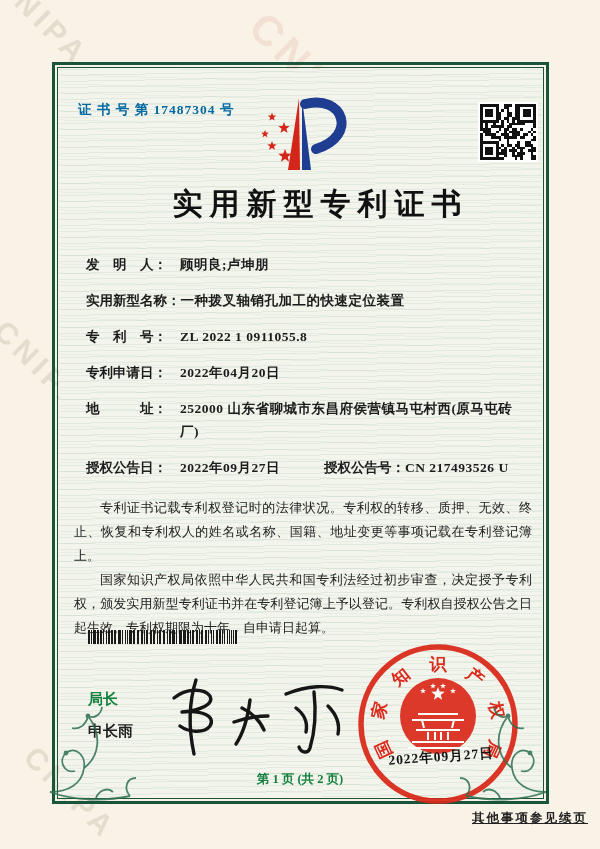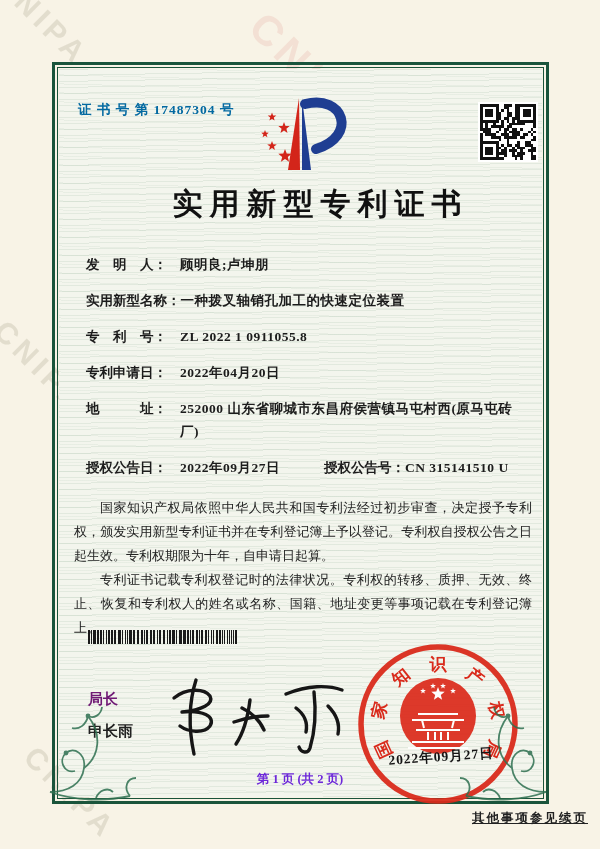--- a/index.html
+++ b/index.html
@@ -26,28 +26,28 @@
   .frow{margin-bottom:13px;line-height:23px;white-space:nowrap;}
   .flabel{display:inline-block;min-width:94px;white-space:pre;}
   .fvalue{letter-spacing:.5px;}
   .fvalue.wrap{display:inline-block;white-space:normal;max-width:340px;vertical-align:top;}
   .pair2{margin-left:22px;}
   .paras{position:absolute;left:74px;top:496px;width:458px;font-size:13px;line-height:24px;
          text-align:justify;color:#222;}
   .paras p{margin:0;text-indent:2em;}
   .barcode{position:absolute;left:86px;top:630px;width:154px;height:14px;}
   .sig-title{position:absolute;left:88px;top:690px;font-family:"Liberation Sans","DejaVu Sans",sans-serif;
-             font-size:15px;font-weight:700;color:#701a75;}
+             font-size:15px;font-weight:700;color:#15803d;}
   .sig-name{position:absolute;left:88px;top:722px;font-family:Liberation Mono, monospace;
             font-size:15px;font-weight:700;color:#222;}
   .sig-script{position:absolute;left:158px;top:666px;width:190px;height:102px;}
   .seal{position:absolute;left:352px;top:638px;width:172px;height:172px;}
   .seal-date{position:absolute;left:366px;top:748px;width:150px;text-align:center;font-size:13.5px;
              font-weight:700;color:#161616;letter-spacing:1px;transform:rotate(-4deg);}
-  .page-num{position:absolute;left:0;right:0;top:771px;text-align:center;font-size:12.5px;font-weight:600;color:#6d28d9;}
+  .page-num{position:absolute;left:0;right:0;top:771px;text-align:center;font-size:12.5px;font-weight:600;color:#15803d;}
   .footer-note{position:absolute;left:0;right:12px;top:810px;text-align:right;font-size:12.5px;
                letter-spacing:2px;font-weight:600;color:#222;text-decoration:underline;}
   .flourish{position:absolute;width:112px;height:112px;}
   .flourish.left{left:44px;top:692px;}
   .flourish.right{left:440px;top:692px;transform:scaleX(-1);}
 </style>
 </head>
 <body>
 
 <div class="page">
@@ -343,27 +343,27 @@
     <div class="frow">
       <span class="flabel">专　利　号：</span><span class="fvalue">ZL 2022 1 0911055.8</span>
     </div>
     <div class="frow">
       <span class="flabel">专利申请日：</span><span class="fvalue">2022年04月20日</span>
     </div>
     <div class="frow">
       <span class="flabel">地　　　址：</span><span class="fvalue wrap">252000 山东省聊城市东昌府侯营镇马屯村西(原马屯砖厂)</span>
     </div>
     <div class="frow">
-      <span class="flabel">授权公告日：</span><span class="fvalue" style="display:inline-block;min-width:122px;">2022年09月27日</span><span class="flabel pair2" style="min-width:0;">授权公告号：</span><span class="fvalue">CN 315141510 U</span>
+      <span class="flabel">授权公告日：</span><span class="fvalue" style="display:inline-block;min-width:122px;">2022年09月27日</span><span class="flabel pair2" style="min-width:0;">授权公告号：</span><span class="fvalue">CN 217493526 U</span>
     </div>
   </div>
 
   <div class="paras">
+    <p>专利证书记载专利权登记时的法律状况。专利权的转移、质押、无效、终止、恢复和专利权人的姓名或名称、国籍、地址变更等事项记载在专利登记簿上。</p>
     <p>国家知识产权局依照中华人民共和国专利法经过初步审查，决定授予专利权，颁发实用新型专利证书并在专利登记簿上予以登记。专利权自授权公告之日起生效。专利权期限为十年，自申请日起算。</p>
-    <p>专利证书记载专利权登记时的法律状况。专利权的转移、质押、无效、终止、恢复和专利权人的姓名或名称、国籍、地址变更等事项记载在专利登记簿上。</p>
   </div>
 
   <svg class="barcode" id="barcode" viewBox="0 0 154 14" preserveAspectRatio="none">
       <rect x="2" y="0" width="2" height="14" fill="#1a1a1a"></rect>
       <rect x="5" y="0" width="1" height="14" fill="#1a1a1a"></rect>
       <rect x="7" y="0" width="3" height="14" fill="#1a1a1a"></rect>
       <rect x="11" y="0" width="2" height="14" fill="#1a1a1a"></rect>
       <rect x="14" y="0" width="2" height="14" fill="#1a1a1a"></rect>
       <rect x="17" y="0" width="1" height="14" fill="#1a1a1a"></rect>
       <rect x="20" y="0" width="1" height="14" fill="#1a1a1a"></rect>

